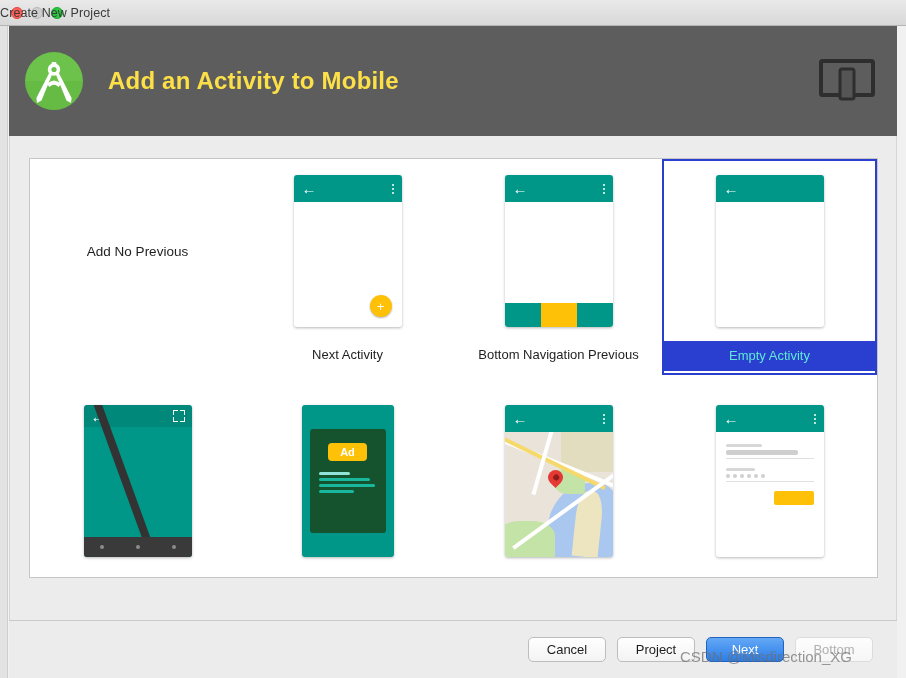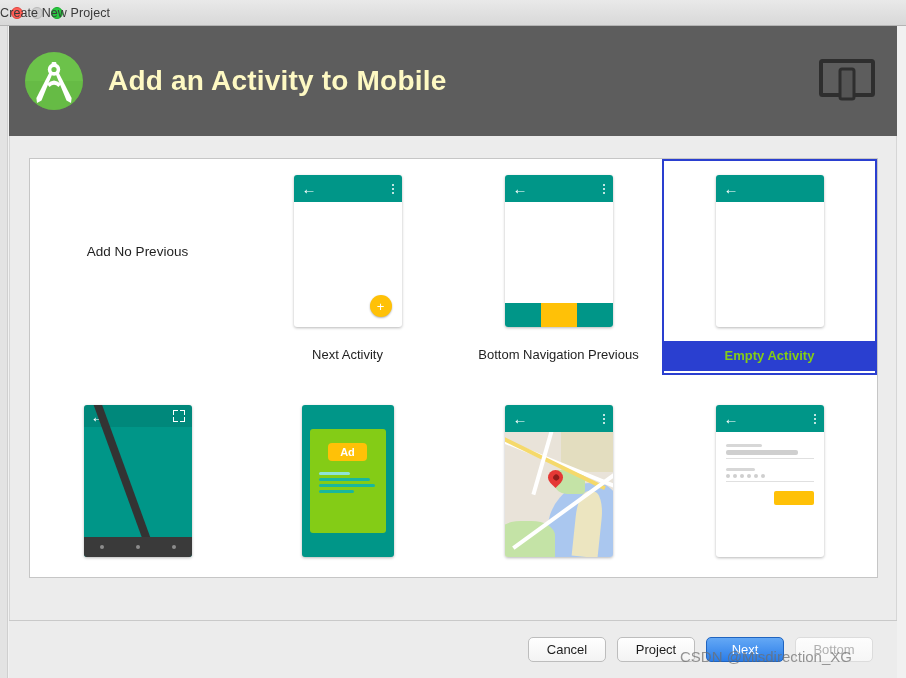--- a/index.html
+++ b/index.html
@@ -89,22 +89,22 @@
     z-index: 9;
   }
   #as-logo {
     margin-left: 14px;
     width: 62px; height: 62px;
     position: relative;
     flex: 0 0 auto;
   }
   #header-title {
     margin-left: 23px;
-    color: #fef9c3;
-    font-size: 28px;
+    color: #fde047;
+    font-size: 24px;
     font-weight: bold;
     letter-spacing: 0.2px;
   }
   #device-icon {
     position: absolute;
     right: 22px;
     top: 50%;
     transform: translateY(-50%);
   }
 
@@ -153,22 +153,22 @@
   }
   .tmpl-label {
     font-size: 13px;
     color: #1f1f1f;
     text-align: center;
     width: 100%;
     padding: 6px 0 4px 0;
   }
   .tmpl.selected .tmpl-label {
     background: #2a3fd0;
-    color: #84cc16;
-    font-weight: bold;
+    color: #5eead4;
+    font-weight: normal;
     padding: 7px 0 8px 0;
   }
   .no-activity-label {
     font-size: 13.5px;
     color: #1f1f1f;
   }
 
   
   .phone {
     position: relative;
@@ -286,21 +286,21 @@
     position: relative;
     width: 92px; height: 152px;
     background: #009688;
     border-radius: 3px;
     overflow: hidden;
     box-shadow: 0 1px 3px rgba(0,0,0,0.28);
     padding: 24px 8px;
   }
   .admob-card {
     height: 100%;
-    background: #84cc16;
+    background: #14532d;
     border-radius: 3px;
     padding: 14px 9px 18px 9px;
     display: flex;
     flex-direction: column;
     align-items: center;
   }
   .ad-badge {
     background: #ffc107;
     color: #fff;
     font-size: 11px;

